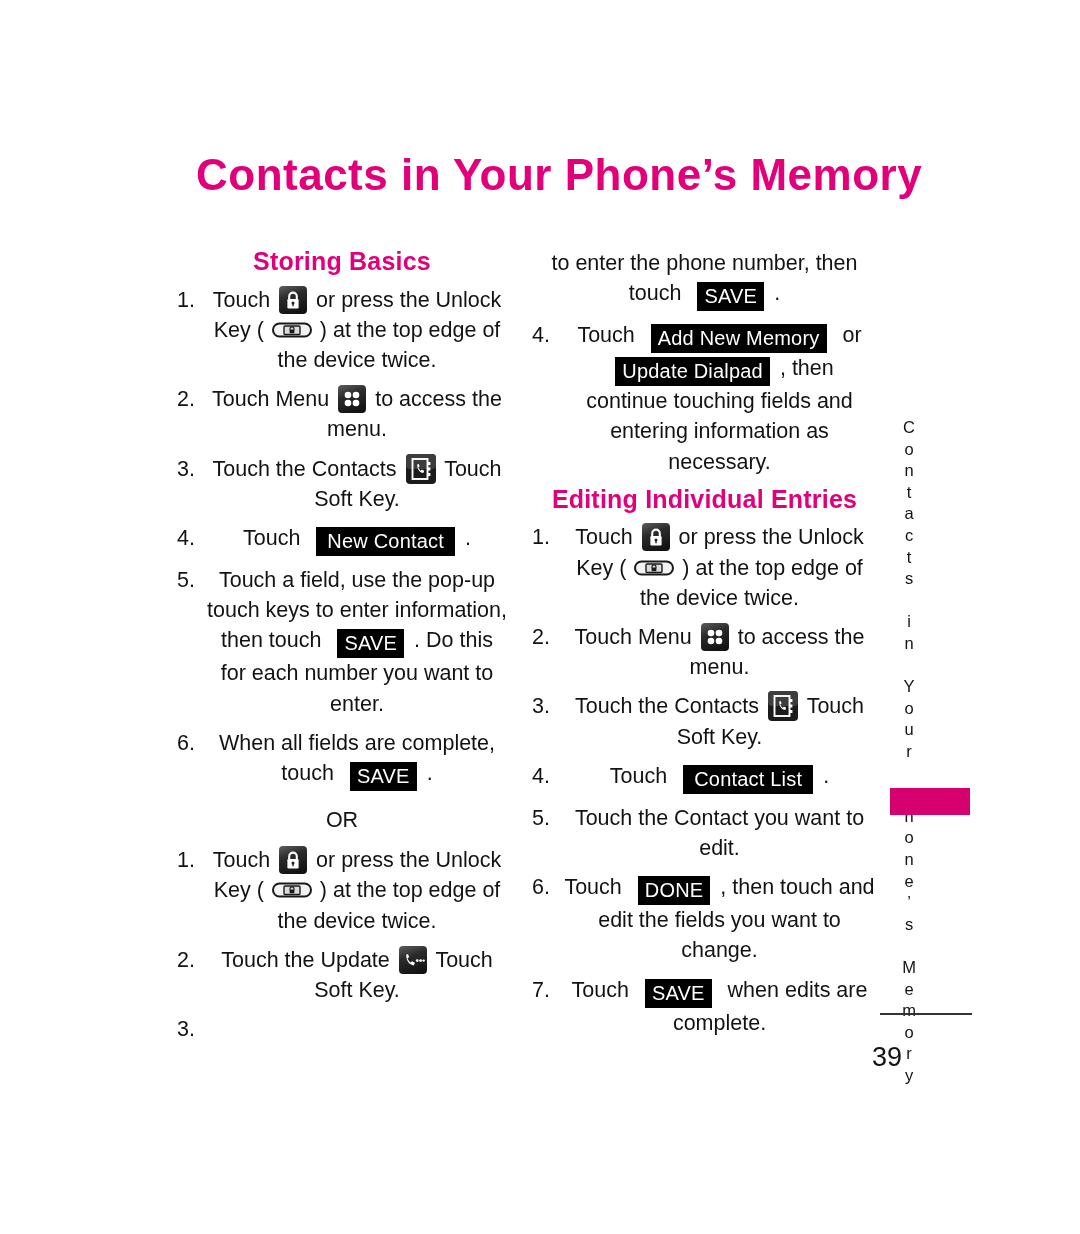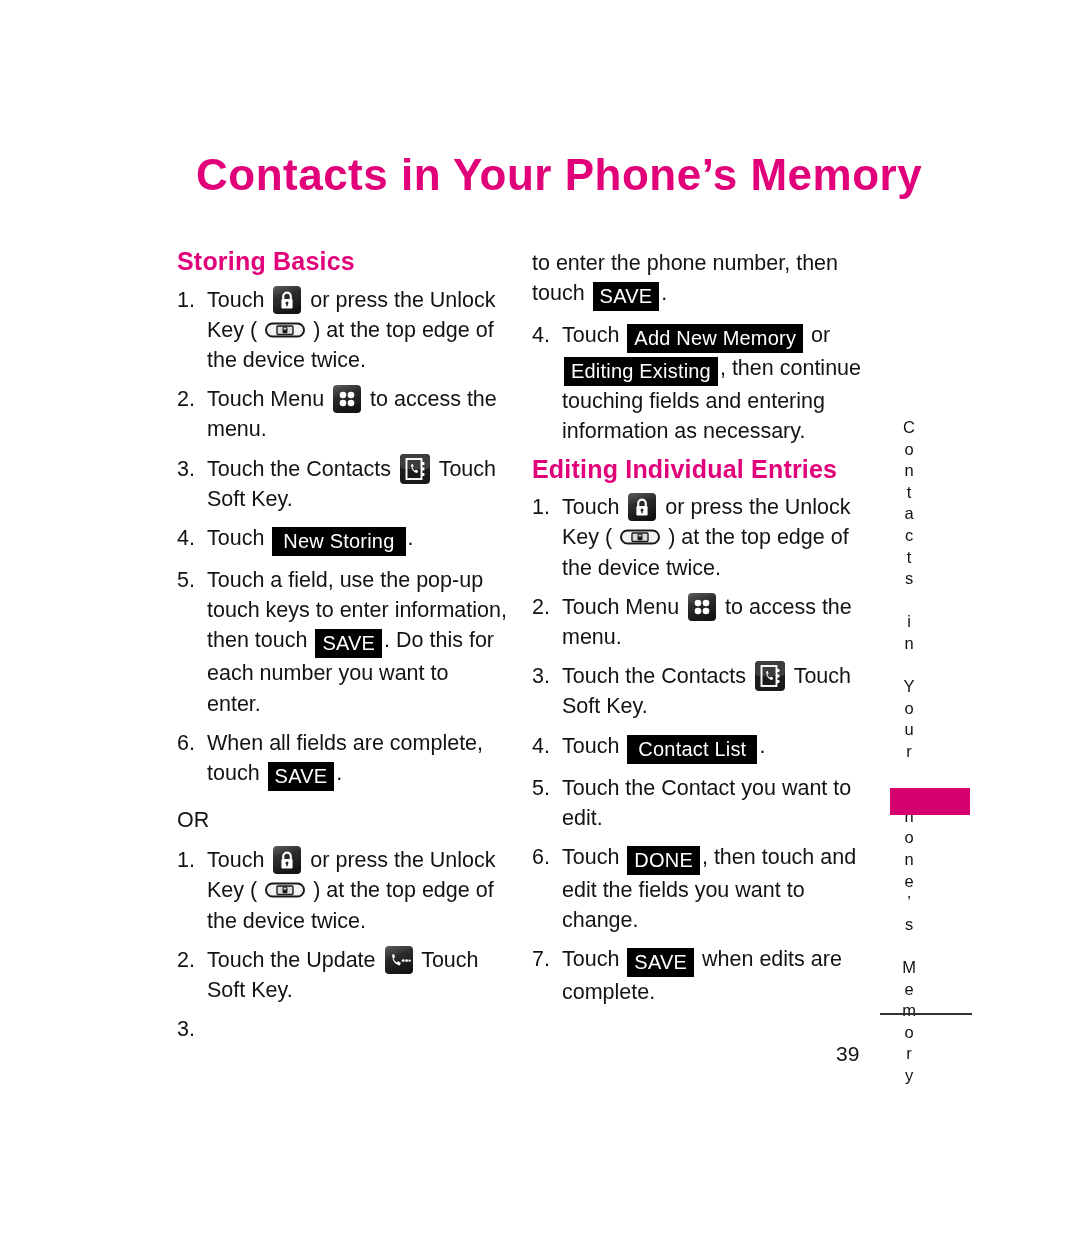--- a/index.html
+++ b/index.html
@@ -36,20 +36,21 @@
     white-space: nowrap;
   }
 
   
   .col {
     position: absolute;
     top: 248px;
     font-size: 21.5px;
     line-height: 30.2px;
     color: #131313;
+    text-align: center;
   }
   .col-left  { left: 177px; width: 330px; }
   .col-right { left: 532px; width: 345px; }
 
   .section-head {
     color: #E2007A;
     font-size: 25px;
     font-weight: bold;
     line-height: 1.1;
     margin: 0 0 9px 0;
@@ -76,21 +77,21 @@
   }
 
   
   .keylabel {
     display: inline-block;
     background: #000000;
     color: #ffffff;
     font-size: 20px;
     line-height: 26px;
     padding: 1px 11px 2px 11px;
-    margin: 0 2px;
+    margin: 0 10px;
     vertical-align: -3px;
     white-space: nowrap;
     letter-spacing: 0.2px;
   }
   .keylabel.tight { padding-left: 7px; padding-right: 7px; }
 
   
   .chip {
     display: inline-block;
     width: 28px;
@@ -151,24 +152,24 @@
   .footer-rule {
     position: absolute;
     left: 880px;
     top: 1013px;
     width: 92px;
     height: 2px;
     background: #333333;
   }
   .page-number {
     position: absolute;
-    left: 836px;
+    left: 872px;
     top: 1042px;
     width: 92px;
-    font-size: 21px;
+    font-size: 27px;
     color: #131313;
   }
 </style>
 </head>
 <body>
 
 <div class="page">
 
   <div class="page-title">Contacts in Your Phone’s Memory</div>
 
@@ -226,21 +227,21 @@
           <rect x="21" y="19" width="3.4" height="3" fill="#ffffff"></rect>
           <path d="M11.2 10.5 c0 5.2 2.6 8 6.1 8.6 l0.9-2.3 -2.3-1.2 -1.1 1.1 c-1.3-0.9-2.1-2.1-2.5-3.4 l1.3-0.9 -0.8-2.4 z" fill="#ffffff"></path>
         </svg>
       </span>
       <span>Touch Soft Key.</span>
     </div>
 
     <div class="step">
       <span class="num">4.</span>
       <span>Touch</span>
-      <span class="keylabel">New Storing</span><span>.</span>
+      <span class="keylabel">New Contact</span><span>.</span>
     </div>
 
     <div class="step">
       <span class="num">5.</span>
       <span>Touch a field, use the pop-up touch keys to enter information, then touch</span>
       <span class="keylabel tight">SAVE</span><span>. Do this for each number you want to enter.</span>
     </div>
 
     <div class="step">
       <span class="num">6.</span>
@@ -298,21 +299,21 @@
     <div class="cont">
       <span>to enter the phone number, then touch</span>
       <span class="keylabel tight">SAVE</span><span>.</span>
     </div>
 
     <div class="step">
       <span class="num">4.</span>
       <span>Touch</span>
       <span class="keylabel tight">Add New Memory</span>
       <span>or</span>
-      <span class="keylabel tight">Editing Existing</span><span>, then continue touching fields and entering information as necessary.</span>
+      <span class="keylabel tight">Update Dialpad</span><span>, then continue touching fields and entering information as necessary.</span>
     </div>
 
     <div class="section-head spaced">Editing Individual Entries</div>
 
     <div class="step">
       <span class="num">1.</span>
       <span>Touch</span>
       <span class="chip">
         <svg width="28" height="28" viewBox="0 0 28 28">
           <path d="M10.2 13.2 V10.4 a3.8 3.8 0 0 1 7.6 0 V13.2" fill="none" stroke="#ffffff" stroke-width="2.1"></path>

